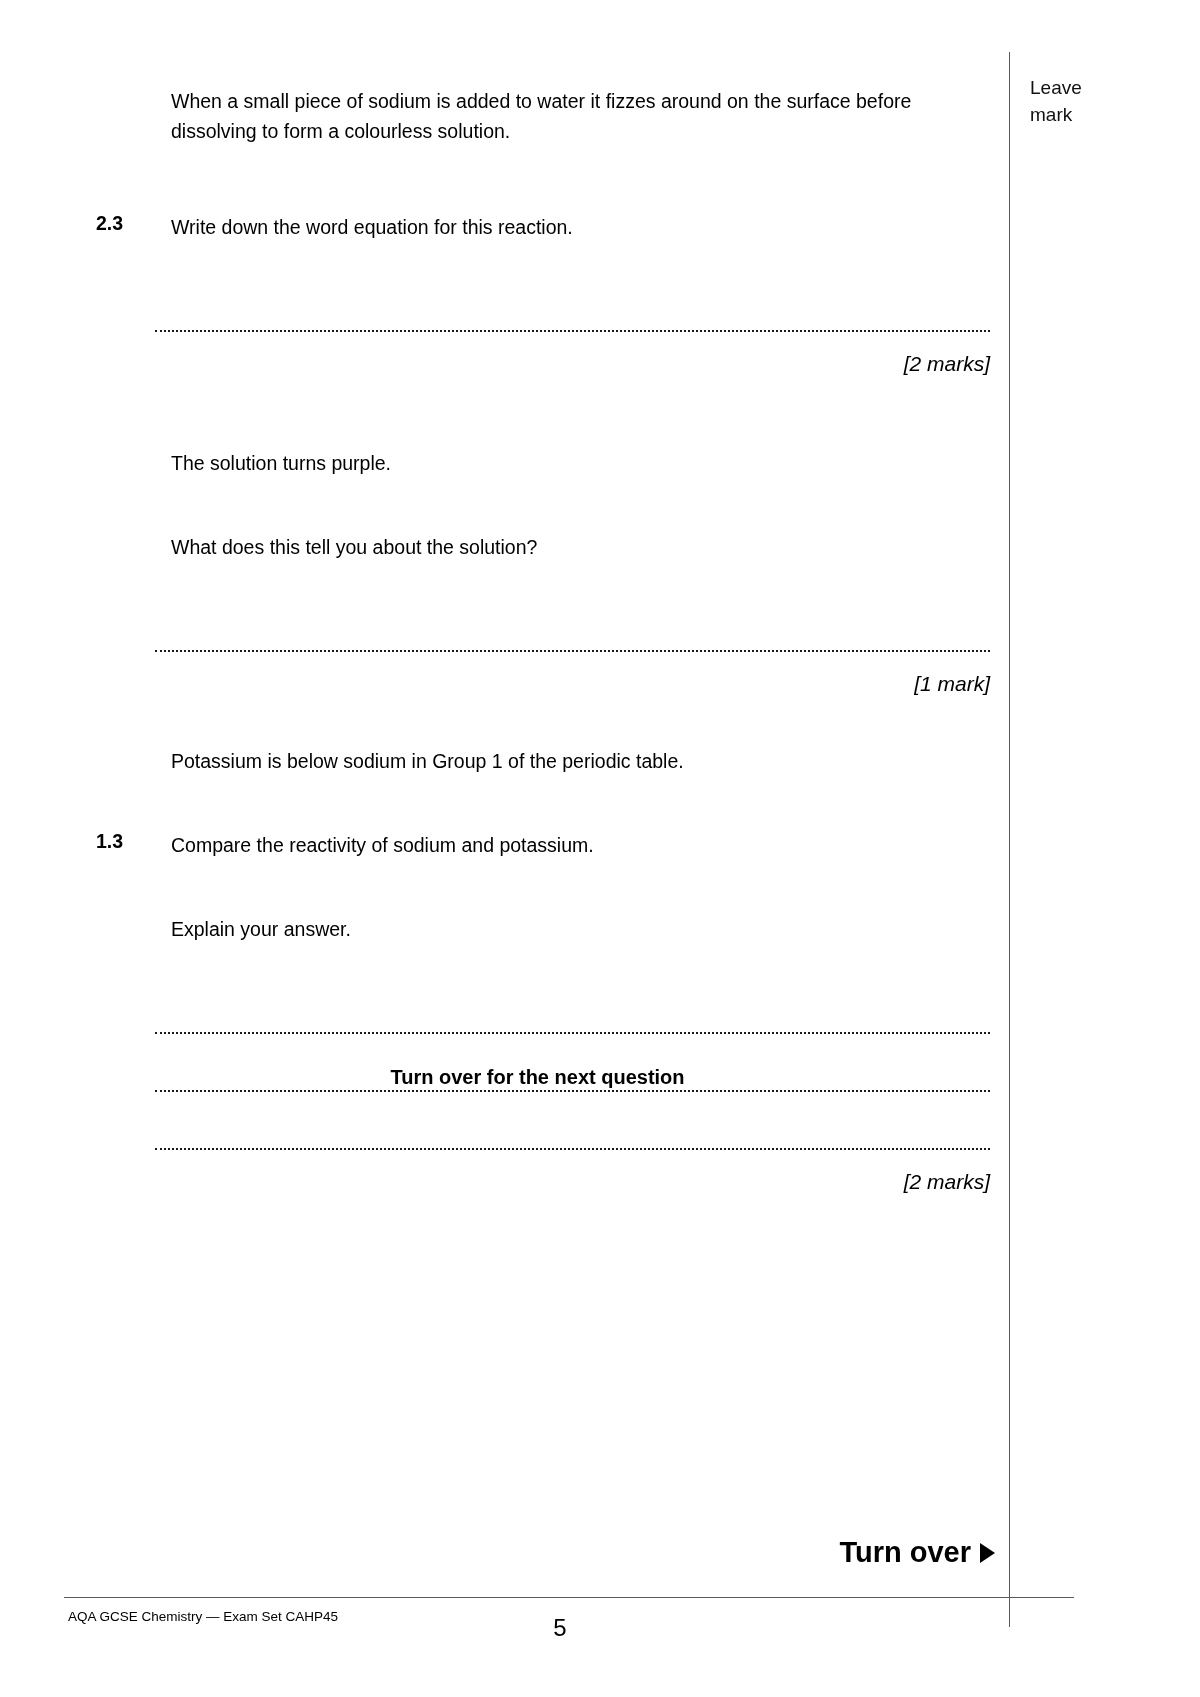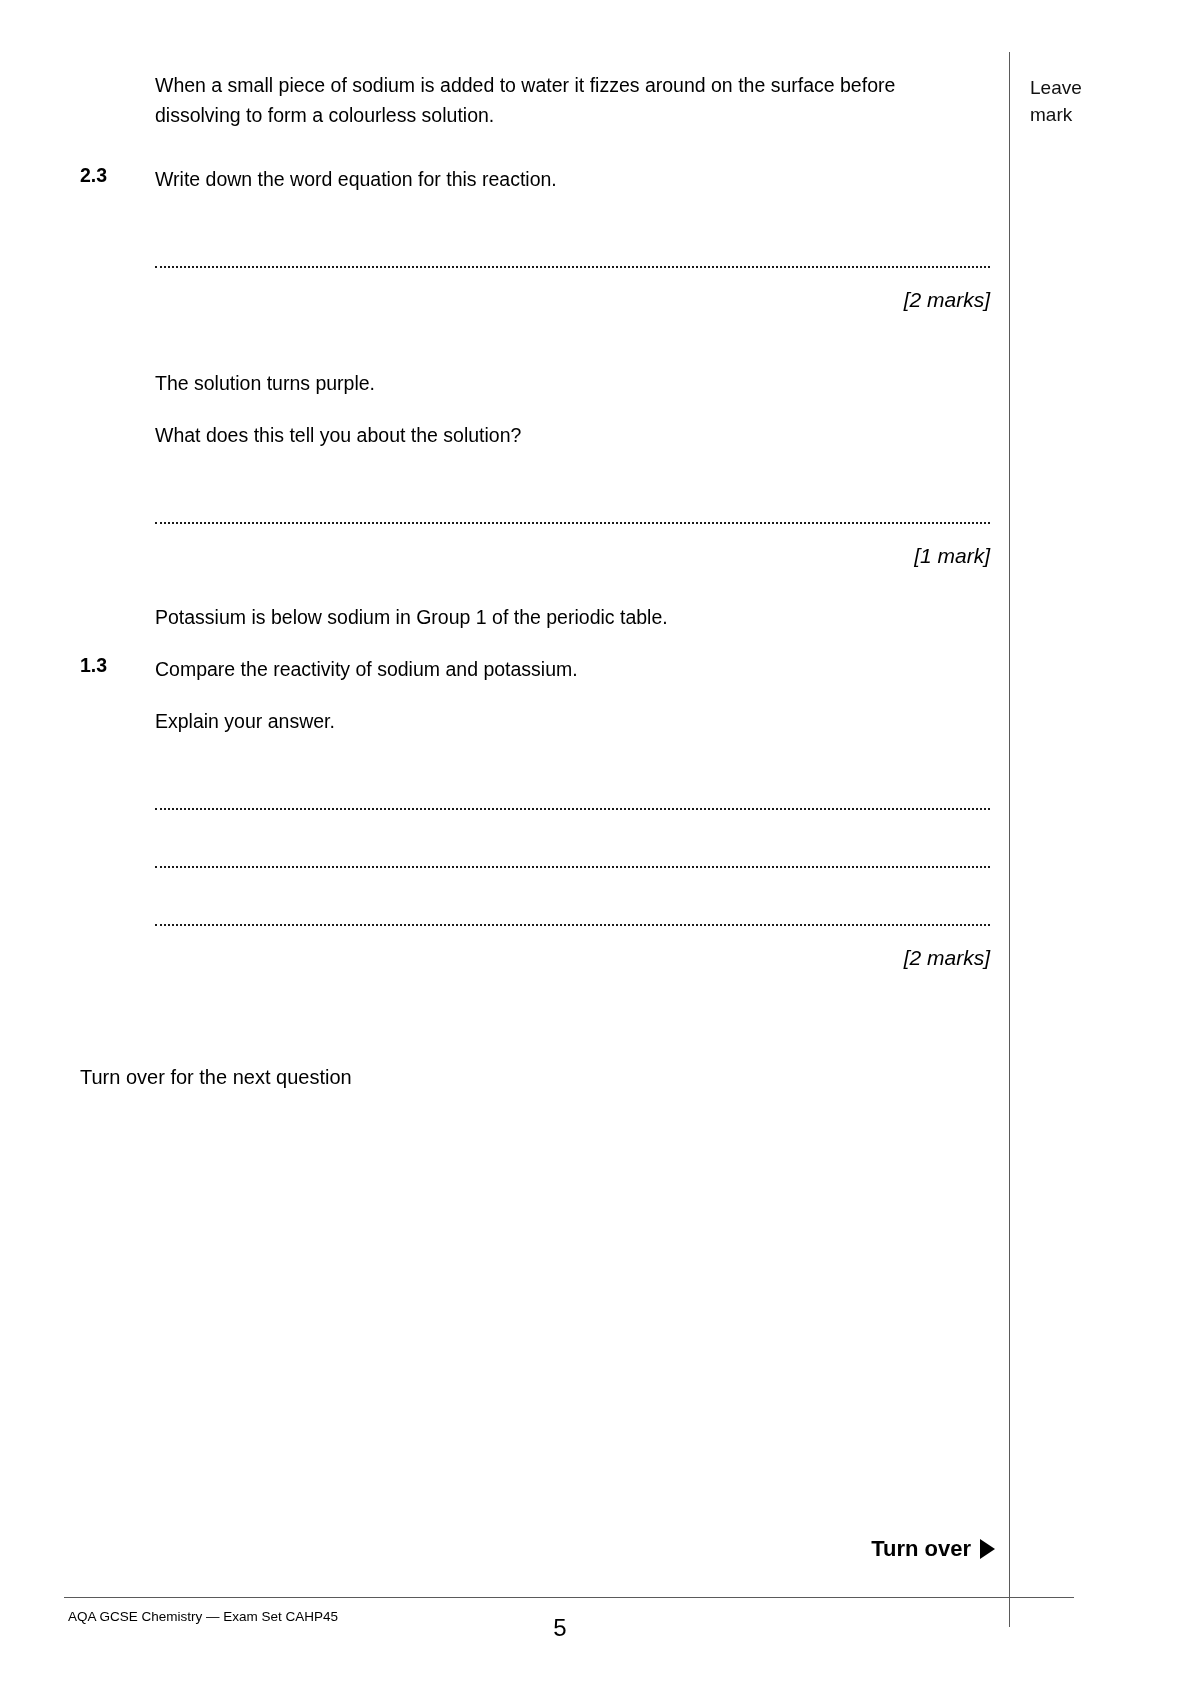--- a/index.html
+++ b/index.html
@@ -50,21 +50,21 @@
   .qnum {
     position: absolute;
     left: 0;
     width: 70px;
     font-weight: bold;
     font-size: 19.5px;
   }
 
   .block {
     position: relative;
-    margin: 0;
+    margin: 16px;
   }
 
   .stem {
     margin-left: 75px;
     font-size: 19.5px;
     line-height: 30px;
     max-width: 800px;
   }
 
   .spacer-sm { height: 22px; }
@@ -88,32 +88,32 @@
     font-size: 21px;
     margin-top: 20px;
   }
 
   
   .turn-next {
     position: absolute;
     left: 80px;
     top: 1066px;
     width: 915px;
-    text-align: left;
-    font-weight: normal;
+    text-align: center;
+    font-weight: bold;
     font-size: 20px;
   }
 
   
   .turn-over {
     position: absolute;
     right: 205px;
     top: 1536px;
     font-weight: bold;
-    font-size: 22px;
+    font-size: 29px;
     display: flex;
     align-items: center;
     gap: 9px;
     white-space: nowrap;
   }
   .tri {
     display: inline-block;
     width: 0;
     height: 0;
     border-left: 15px solid #000;

